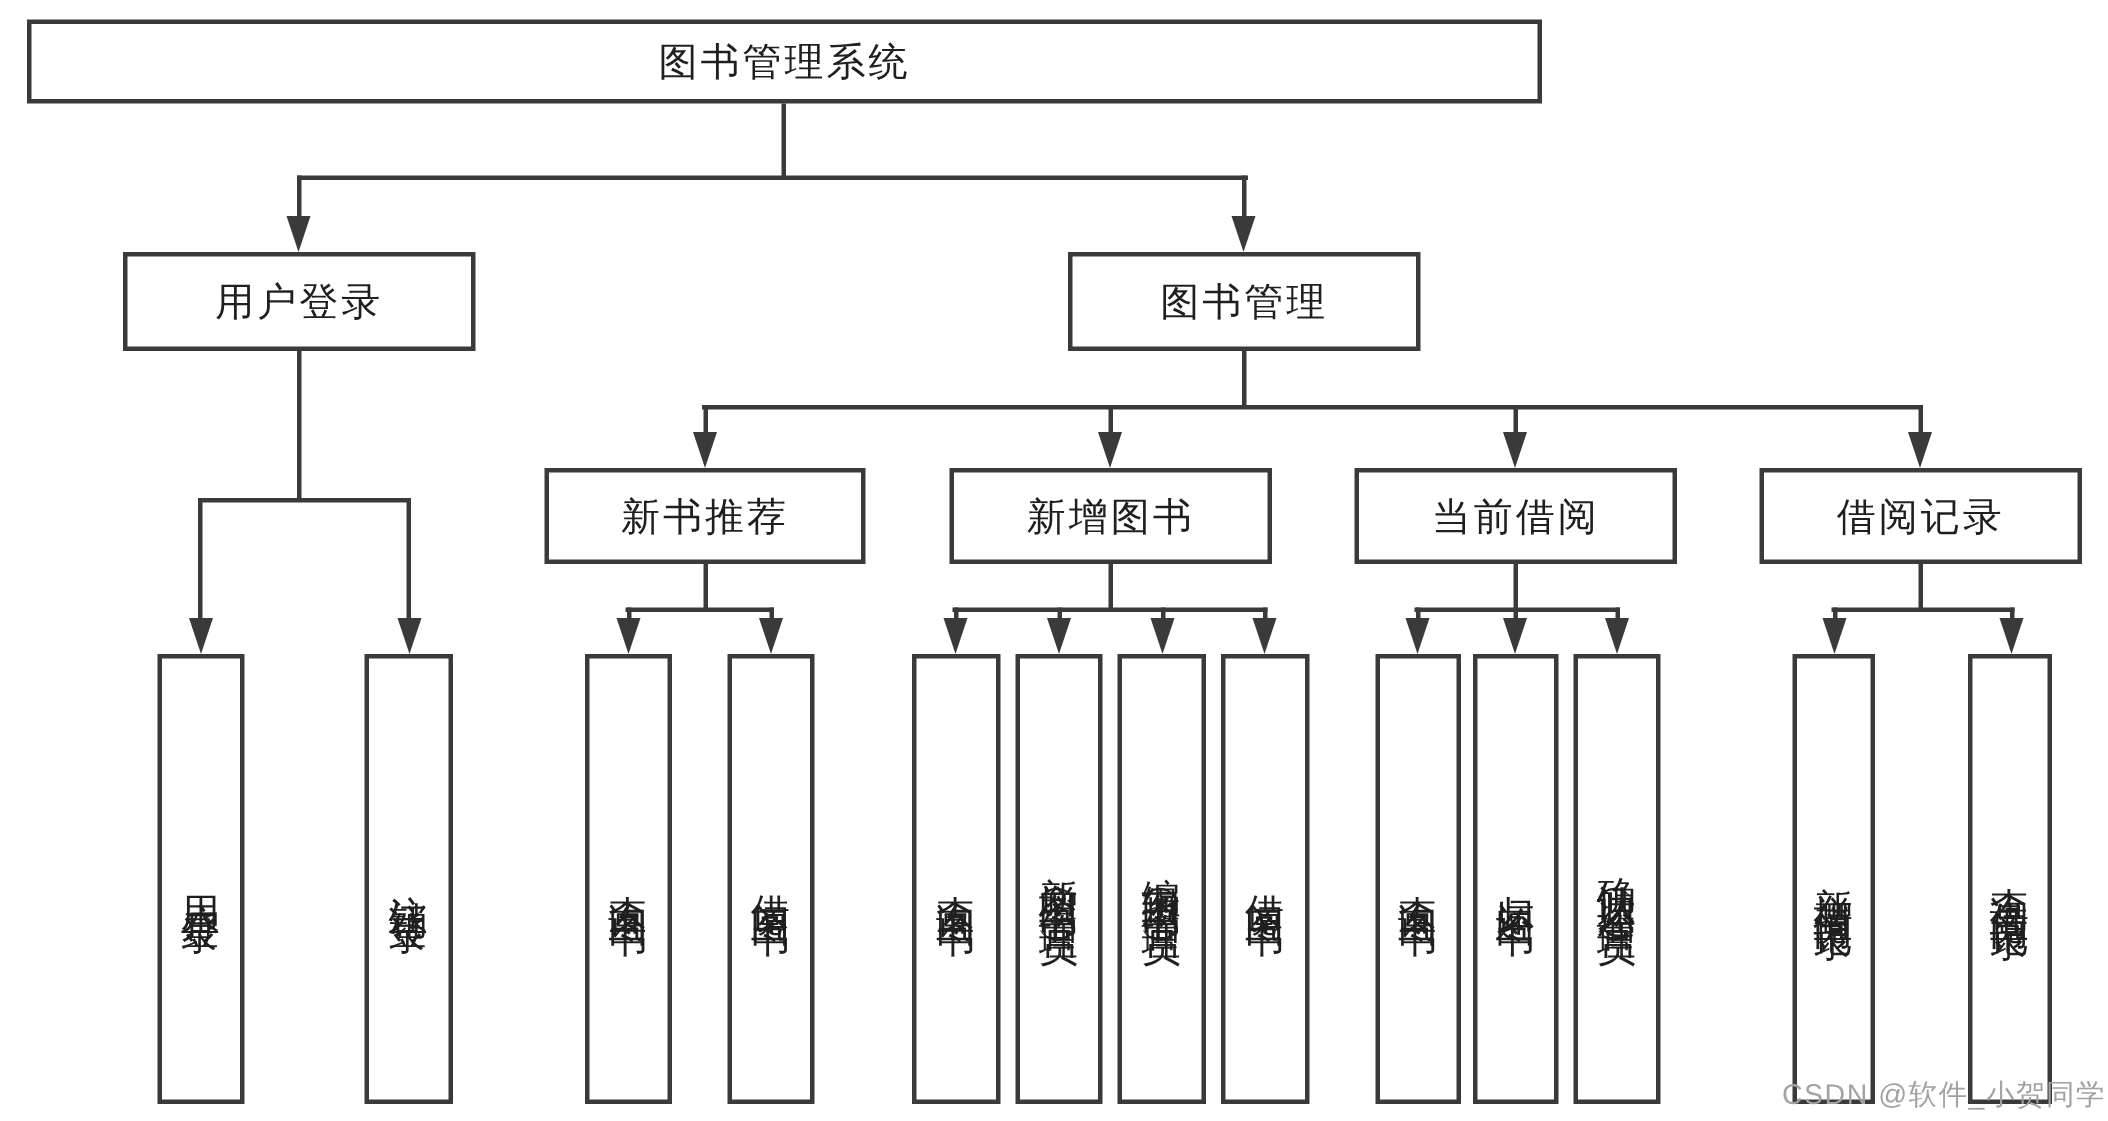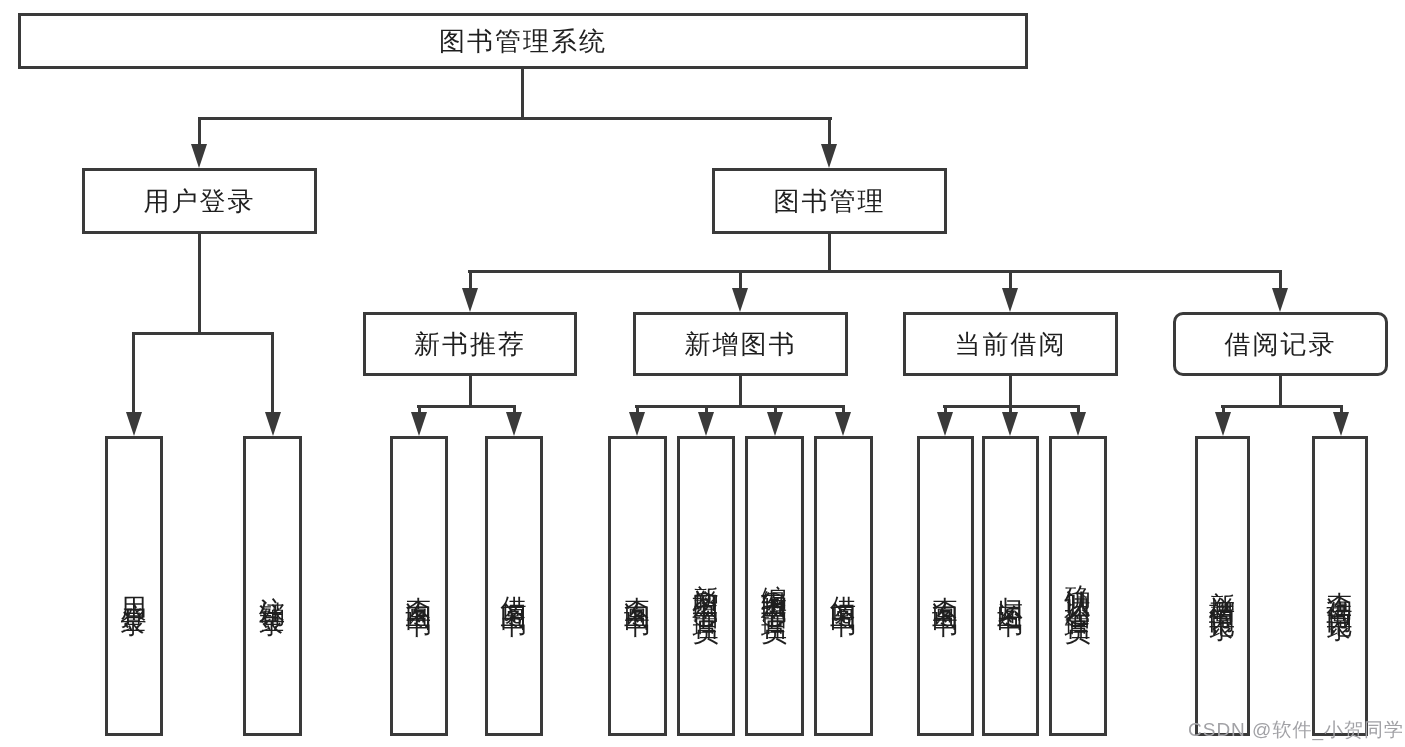--- a/index.html
+++ b/index.html
@@ -72,21 +72,21 @@
 
   <div class="node horiz" style="left:363px;top:312px;width:214px;height:64px;">
     <span>新书推荐</span>
   </div>
   <div class="node horiz" style="left:633px;top:312px;width:215px;height:64px;">
     <span>新增图书</span>
   </div>
   <div class="node horiz" style="left:903px;top:312px;width:215px;height:64px;text-align:center;">
     <span>当前借阅</span>
   </div>
-  <div class="node horiz" style="left:1173px;top:312px;width:215px;height:64px;border-radius:10px;">
+  <div class="node horiz" style="left:1173px;top:312px;width:215px;height:64px;">
     <span>借阅记录</span>
   </div>
 
   <div class="vline" style="left:469px;top:376px;height:31px;"></div>
   <div class="hline" style="left:417px;top:405px;width:99px;"></div>
   <div class="vline" style="left:418px;top:405px;height:10px;"></div>
   <div class="arrowhead" style="left:411px;top:412px;"></div>
   <div class="vline" style="left:513px;top:405px;height:10px;"></div>
   <div class="arrowhead" style="left:506px;top:412px;"></div>
 

